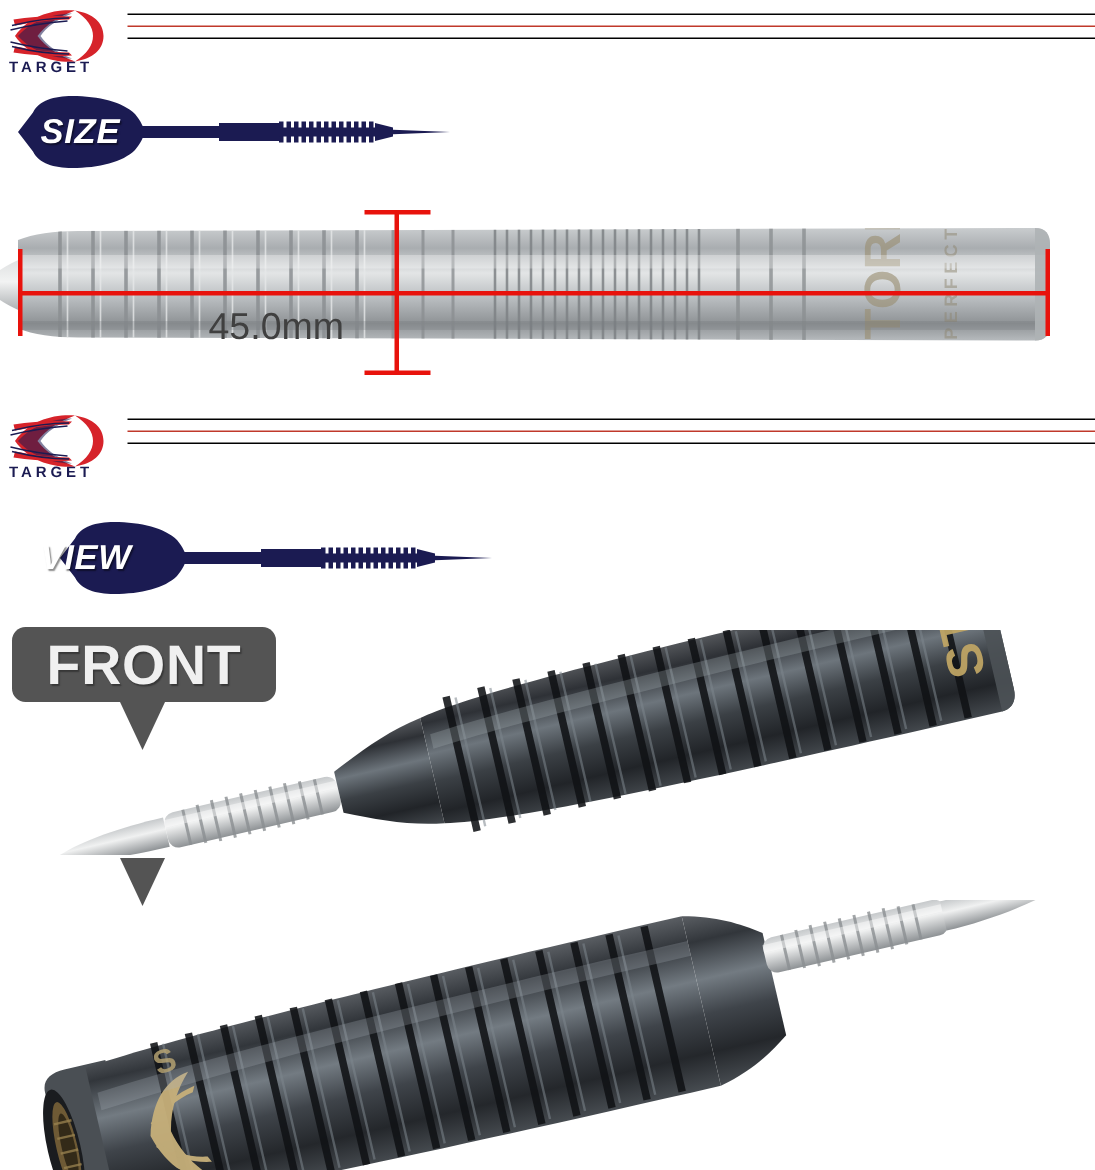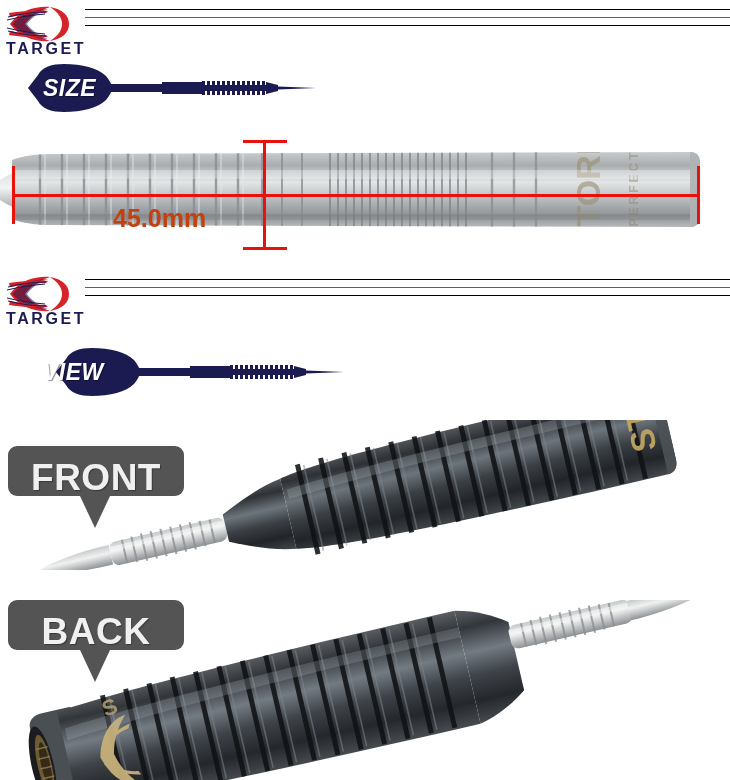--- a/index.html
+++ b/index.html
@@ -22,34 +22,34 @@
   .brand-header.h2 { top: 270px; }
 
   .brand-logo {
     position: absolute; left: 6px; top: 4px;
     width: 74px; height: 56px;
   }
   .brand-logo svg { display: block; }
 
   .brand-word {
     position: absolute; left: 6px; top: 40px;
-    font-size: 16px; font-weight: bold;
+    font-size: 10px; font-weight: bold;
     letter-spacing: 2.6px;
     color: #1b1b52;
     font-family: "Liberation Sans", sans-serif;
   }
 
   .rule-stack { position: absolute; left: 85px; top: 9px; width: 645px; }
   .rule { width: 100%; }
   .rule.black { height: 1px; background: #000000; }
   .rule.red   { height: 1px; background: #c0392b; }
   .rule.gap   { height: 7px; background: transparent; }
 
   
-  .dart-badge { position: absolute; height: 52px; margin-left: 16px; }
+  .dart-badge { position: absolute; height: 52px; }
   .dart-badge.size { left: 0px; top: 62px; width: 300px; }
   .dart-badge.view { left: 0px; top: 346px; width: 300px; padding-left: 28px; }
   .dart-badge svg { display: block; }
   .dart-badge-label {
     position: absolute; left: 27px; top: 50%;
     transform: translateY(-50%);
     font-size: 23px; font-weight: bold; font-style: italic;
     color: #ffffff; letter-spacing: 0.5px;
     text-shadow: 1px 1px 1px rgba(0,0,0,.45);
     pointer-events: none;
@@ -81,39 +81,40 @@
     width: 3px; height: 110px; background: #e8120c;
   }
   .dim-cap {
     position: absolute; left: 243px; width: 44px; height: 3px; background: #e8120c;
   }
   .dim-cap.top { top: 22px; }
   .dim-cap.bot { top: 129px; }
 
   .dim-label {
     position: absolute;
-    font-size: 25px; font-weight: bold;
-    color: #c2410c;
+    font-size: 25px; font-weight: normal;
+    color: #404040;
     -webkit-text-stroke: 4px #000;
     paint-order: stroke fill;
     white-space: nowrap;
+    padding-left: 26px;
   }
   .dim-label span { -webkit-text-stroke: 0; }
   .dim-label.length { left: 113px; top: 86px; }
   .dim-label.width  { left: 272px; top: 112px; }
 
   
   .callout { position: absolute; width: 176px; }
   .callout.front { left: 8px; top: 418px; }
   .callout.back  { left: 8px; top: 572px; }
   .callout-bubble {
     background: #545454;
     border-radius: 9px;
     height: 50px;
-    display: flex; align-items: flex-end; justify-content: center; margin-top: 28px;
+    display: flex; align-items: center; justify-content: center;
   }
   .callout-text {
     color: #f0f0f0;
     font-size: 37px; font-weight: bold;
     letter-spacing: 0.5px;
     line-height: 1;
     text-shadow: 1px 1px 1px rgba(0,0,0,.35);
   }
   .callout-tail {
     width: 0; height: 0; margin-left: 72px;
@@ -547,17 +548,14 @@
           <line x1="622" y1="60" x2="622" y2="84"></line>
       </g>
       <rect x="518" y="64" width="124" height="5" fill="#ffffff" opacity=".45"></rect>
 
       <path d="M640 62 C666 62 696 66 716 72 C696 78 666 82 640 82 Z" fill="url(#bPoint)"></path>
     </g>
   </svg>
 </div>
 
 <div class="callout back">
-  <div class="callout-bubble">
-    <span class="callout-text">BACK</span>
-  </div>
   <div class="callout-tail"></div>
 </div>
 
 </body></html>

